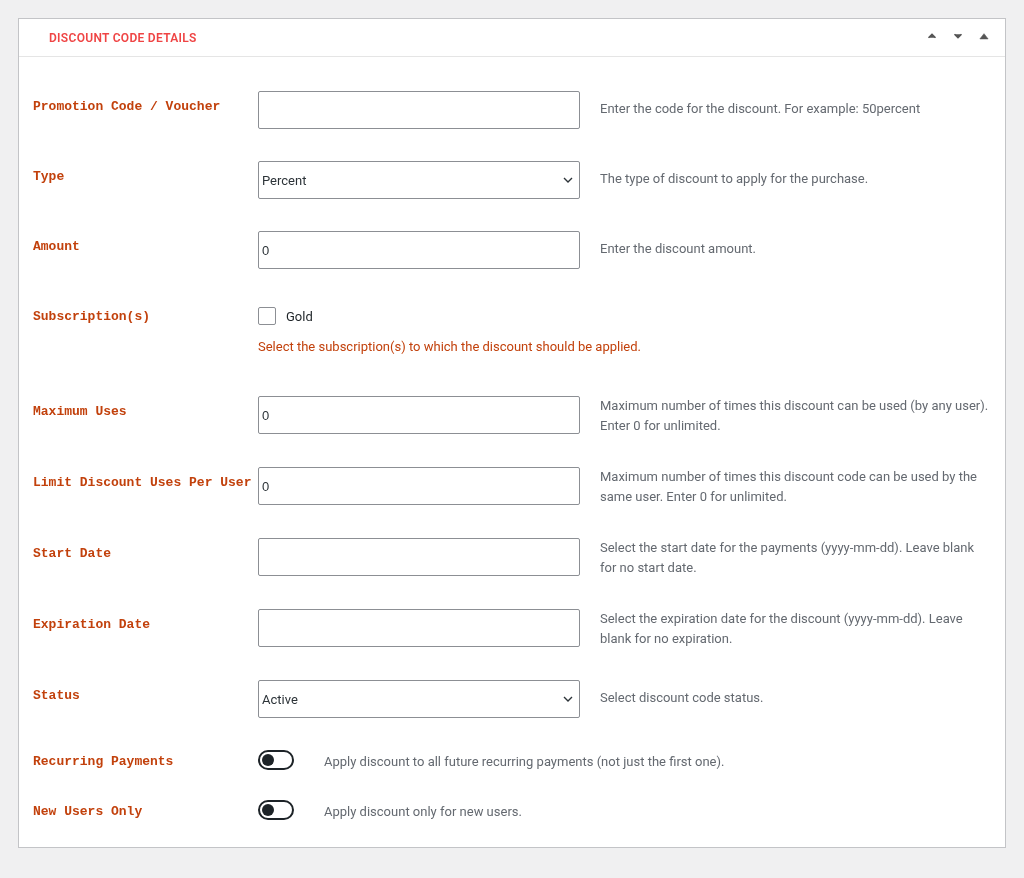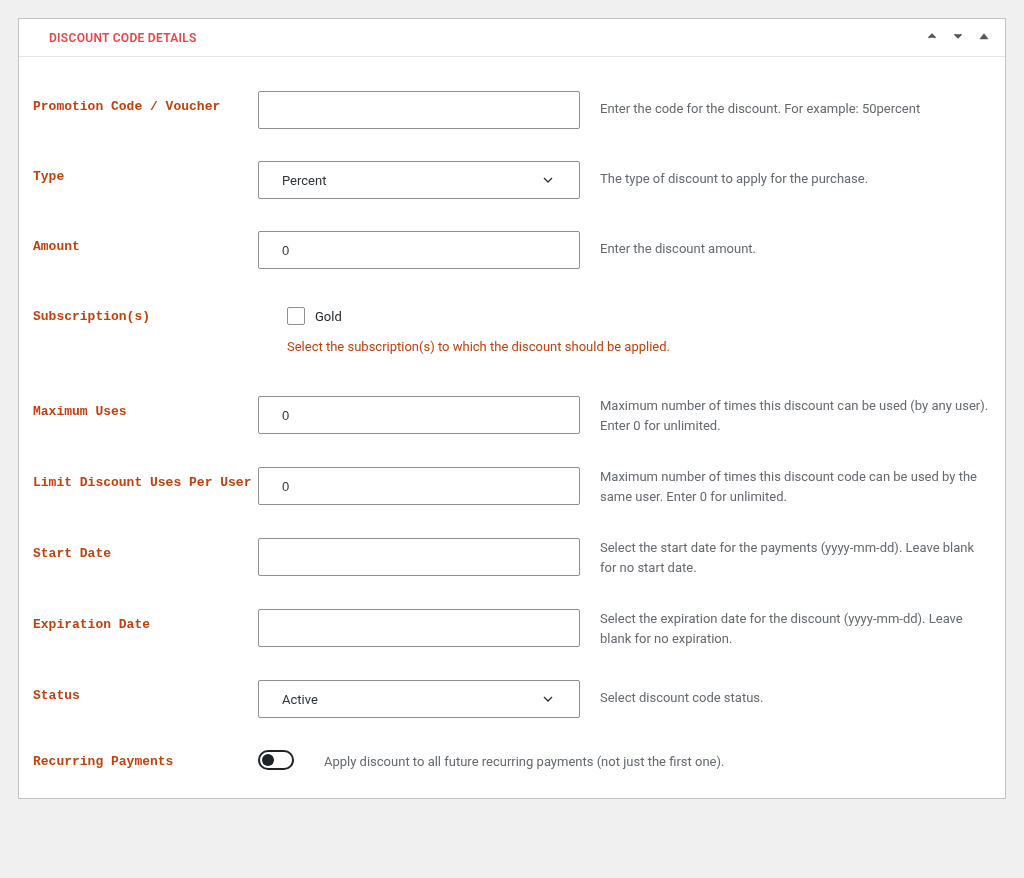--- a/index.html
+++ b/index.html
@@ -73,21 +73,21 @@
   .help-below {
     color: #c2410c;
     font-size: 13px;
     margin-top: 14px;
   }
   input[type="text"], .select {
     width: 100%;
     height: 38px;
     border: 1px solid #8c8f94;
     background: #fff;
-    padding: 0 23px;
+    padding: 0 3px;
     font-size: 13px;
     color: #2c3338;
     border-radius: 2px;
   }
   .select {
     display: flex;
     align-items: center;
     justify-content: space-between;
     cursor: pointer;
   }
@@ -173,21 +173,21 @@
     </div>
 
     <div class="form-row">
       <div class="label-col">Amount</div>
       <div class="input-col">
         <input type="text" value="0" style="">
       </div>
       <div class="help-col">Enter the discount amount.</div>
     </div>
 
-    <div class="form-row" style="padding-bottom:0;gap:29px;">
+    <div class="form-row" style="padding-bottom:0;">
       <div class="label-col">Subscription(s)</div>
       <div style="flex:1;">
         <div class="checkbox-wrap">
           <div class="checkbox"></div>
           <span>Gold</span>
         </div>
         <div class="help-below">Select the subscription(s) to which the discount should be applied.</div>
       </div>
     </div>
 
@@ -239,15 +239,24 @@
     <div class="form-row toggle-row compact">
       <div class="label-col">Recurring Payments</div>
       <div style="flex:0 0 auto; width:46px;">
         <div class="toggle">
             <div class="knob"></div>
           </div>
       </div>
       <div class="help-col">Apply discount to all future recurring payments (not just the first one).</div>
     </div>
 
+    <div class="form-row toggle-row compact">
+      <div class="label-col">New Users Only</div>
+      <div style="flex:0 0 auto; width:46px;">
+        <div class="toggle">
+            <div class="knob"></div>
+          </div>
+      </div>
+      <div class="help-col">Apply discount only for new users.</div>
+    </div>
 
   </div>
 </div>
 
 </body></html>

